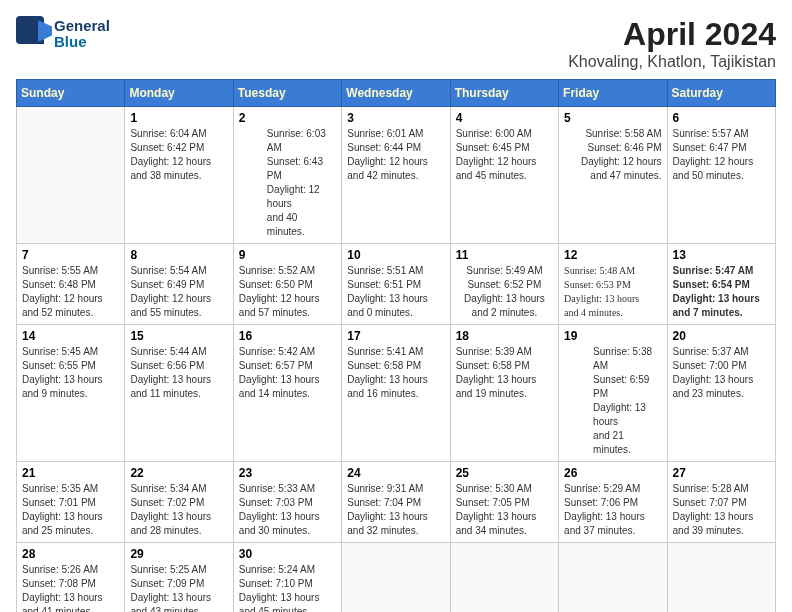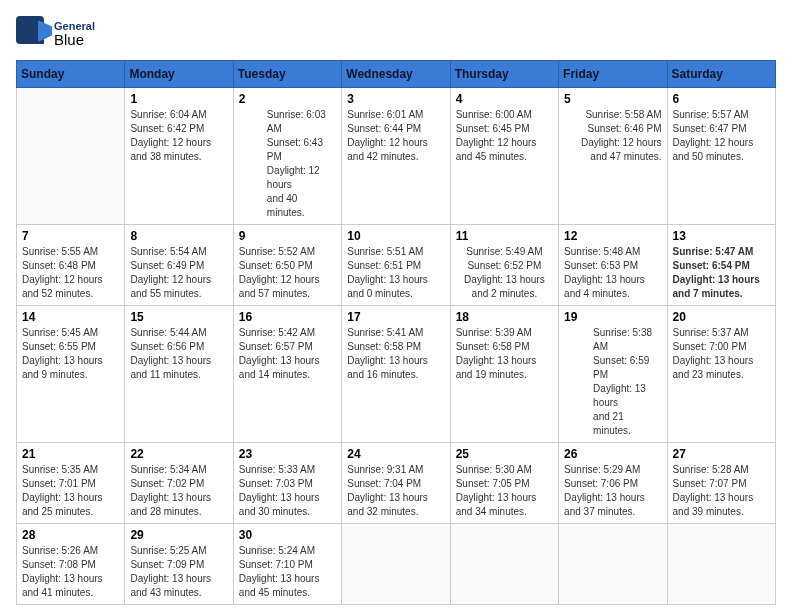--- a/index.html
+++ b/index.html
@@ -33,21 +33,21 @@
       font-size: 16px;
       color: #444;
     }
     table {
       width: 100%;
       border-collapse: collapse;
       font-size: 10.5px;
     }
     thead th {
       background: #3a7bd5;
-      color: #0f172a;
+      color: #fef9c3;
       padding: 6px 4px;
       text-align: left;
       font-size: 12px;
       font-weight: bold;
       border: 1px solid #2a5faa;
     }
     td {
       border: 1px solid #ccc;
       vertical-align: top;
       padding: 4px 5px;
@@ -73,24 +73,28 @@
 <body>
 
 <div class="header-area">
   <div class="logo">
     <div style="display:flex;align-items:center;gap:2px;">
       <div style="position:relative;width:36px;height:36px;">
         <div style="width:28px;height:28px;background:#1a3a6b;border-radius:4px 4px 0 4px;position:absolute;top:0;left:0;"></div>
         <div style="position:absolute;top:4px;right:0;width:14px;height:22px;background:#3a7bd5;clip-path:polygon(0 0,100% 30%,100% 70%,0 100%);border-radius:2px;"></div>
       </div>
       <div>
-        <div style="font-size:11px;font-weight:bold;color:#1a3a6b;line-height:1.1;">General</div>
-        <div style="font-size:15px;font-weight:normal;color:#000000;line-height:1.1;">Blue</div>
+        <div style="font-size:15px;font-weight:bold;color:#1a3a6b;line-height:1.1;">General</div>
+        <div style="font-size:15px;font-weight:bold;color:#0369a1;line-height:1.1;">Blue</div>
       </div>
     </div>
+  </div>
+  <div class="title-area">
+    <div class="month-title">April 2024</div>
+    <div class="location-title">Khovaling, Khatlon, Tajikistan</div>
   </div>
 </div>
 
 <table>
   <thead>
     <tr>
     <th>Sunday</th>
         <th>Monday</th>
         <th>Tuesday</th>
         <th>Wednesday</th>
@@ -176,21 +180,21 @@
         </td>
         <td>
           <span class="day-num">11</span>
           <div class="day-info" style="white-space: pre-line; text-align: center;">Sunrise: 5:49 AM
 Sunset: 6:52 PM
 Daylight: 13 hours
 and 2 minutes.</div>
         </td>
         <td>
           <span class="day-num">12</span>
-          <div class="day-info" style="white-space: pre-line;">Sunrise: 5:48 AM
+          <div class="day-info" style="white-space: pre-line; font-family: Liberation Serif, serif;">Sunrise: 5:48 AM
 Sunset: 6:53 PM
 Daylight: 13 hours
 and 4 minutes.</div>
         </td>
         <td>
           <span class="day-num">13</span>
           <div class="day-info" style="white-space: pre-line; font-weight: bold;">Sunrise: 5:47 AM
 Sunset: 6:54 PM
 Daylight: 13 hours
 and 7 minutes.</div>

